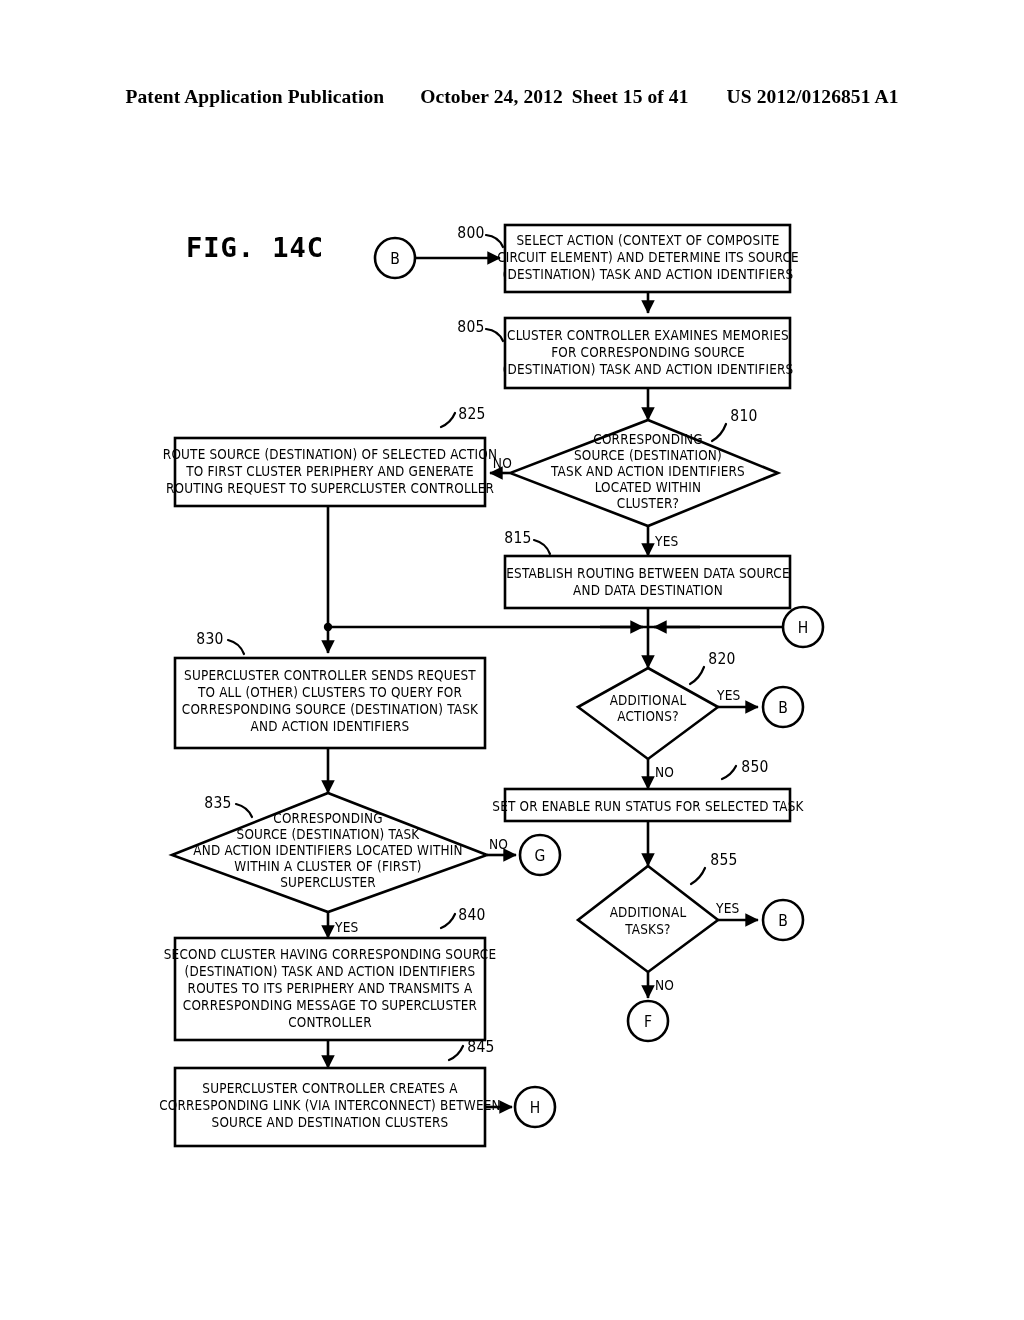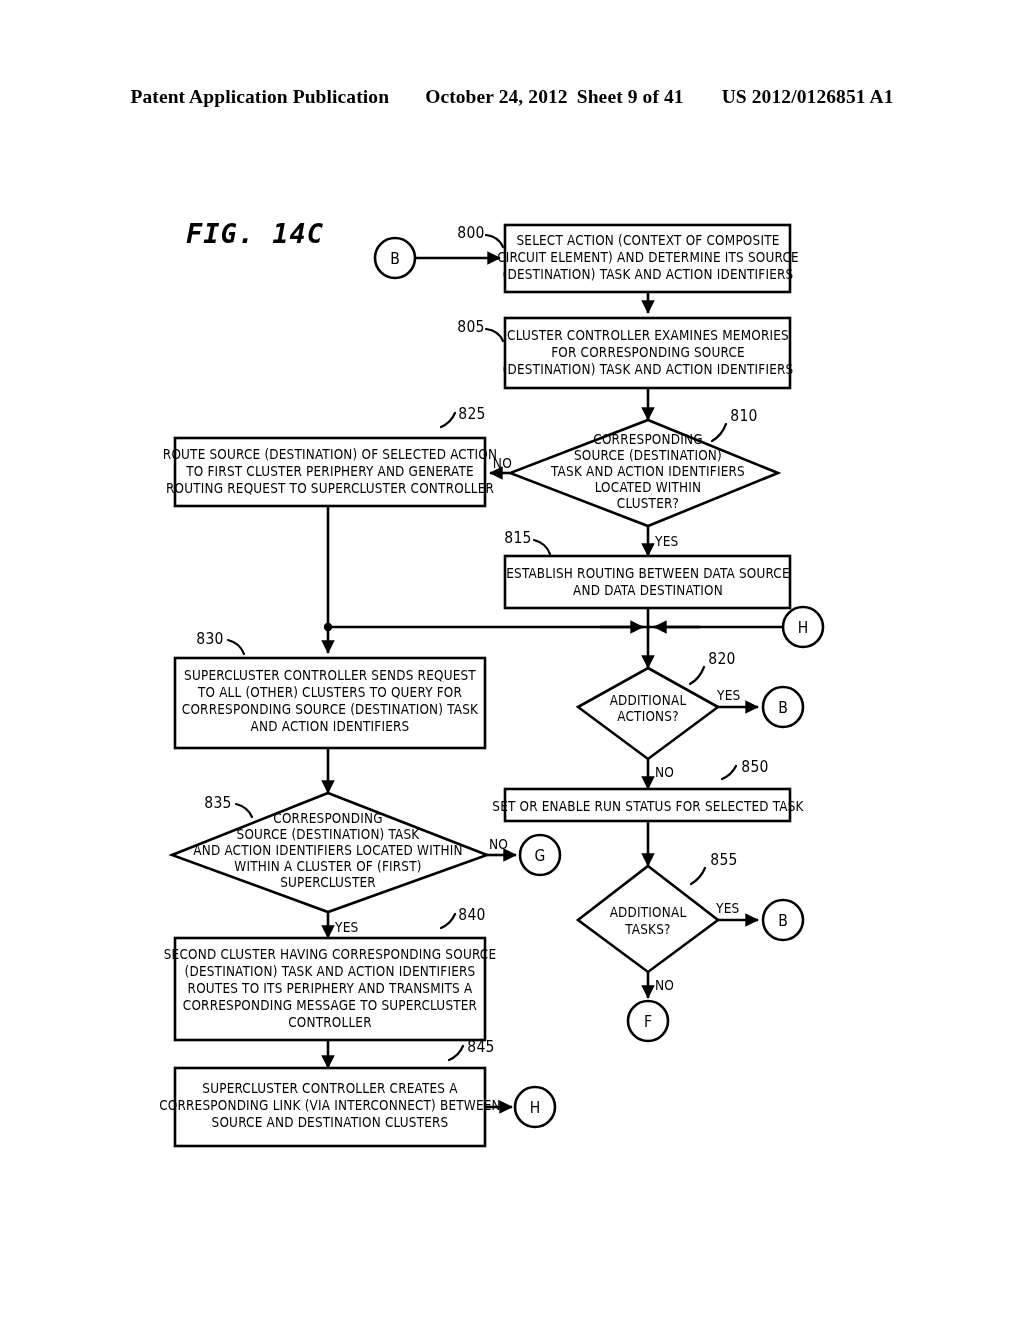--- a/index.html
+++ b/index.html
@@ -41,24 +41,23 @@
   }
   #pub-header .h-pub   { margin-right: 36px; }
   #pub-header .h-date  { margin-right: 9px; }
   #pub-header .h-sheet { margin-right: 38px; }
   #pub-header .h-num   { }
 
   
   #fig-label {
     position: absolute;
     left: 186px;
-    top: 218px;
+    top: 232px;
     font-family: "DejaVu Sans Mono", monospace;
     font-weight: bold;
-    font-style: italic;
     font-size: 27px;
     letter-spacing: 1px;
     white-space: nowrap;
   }
 
   
   #flow-svg {
     position: absolute;
     left: 0;
     top: 0;
@@ -121,21 +120,21 @@
   }
 </style>
 </head>
 <body>
 
 <div id="page">
 
   <div id="pub-header">
     <span class="h-pub">Patent Application Publication</span>
     <span class="h-date">October 24, 2012</span>
-    <span class="h-sheet">Sheet 9 of 41</span>
+    <span class="h-sheet">Sheet 15 of 41</span>
     <span class="h-num">US 2012/0126851 A1</span>
   </div>
 
   <div id="fig-label">FIG. 14C</div>
 
   <svg id="flow-svg" viewBox="0 0 1024 1320">
     <defs>
       <marker id="ah" viewBox="0 0 10 10" refX="9.4" refY="5" markerWidth="5.2" markerHeight="5.2" orient="auto-start-reverse">
         <path d="M 0 0 L 10 5 L 0 10 z" class="arrow-head"></path>
       </marker>

